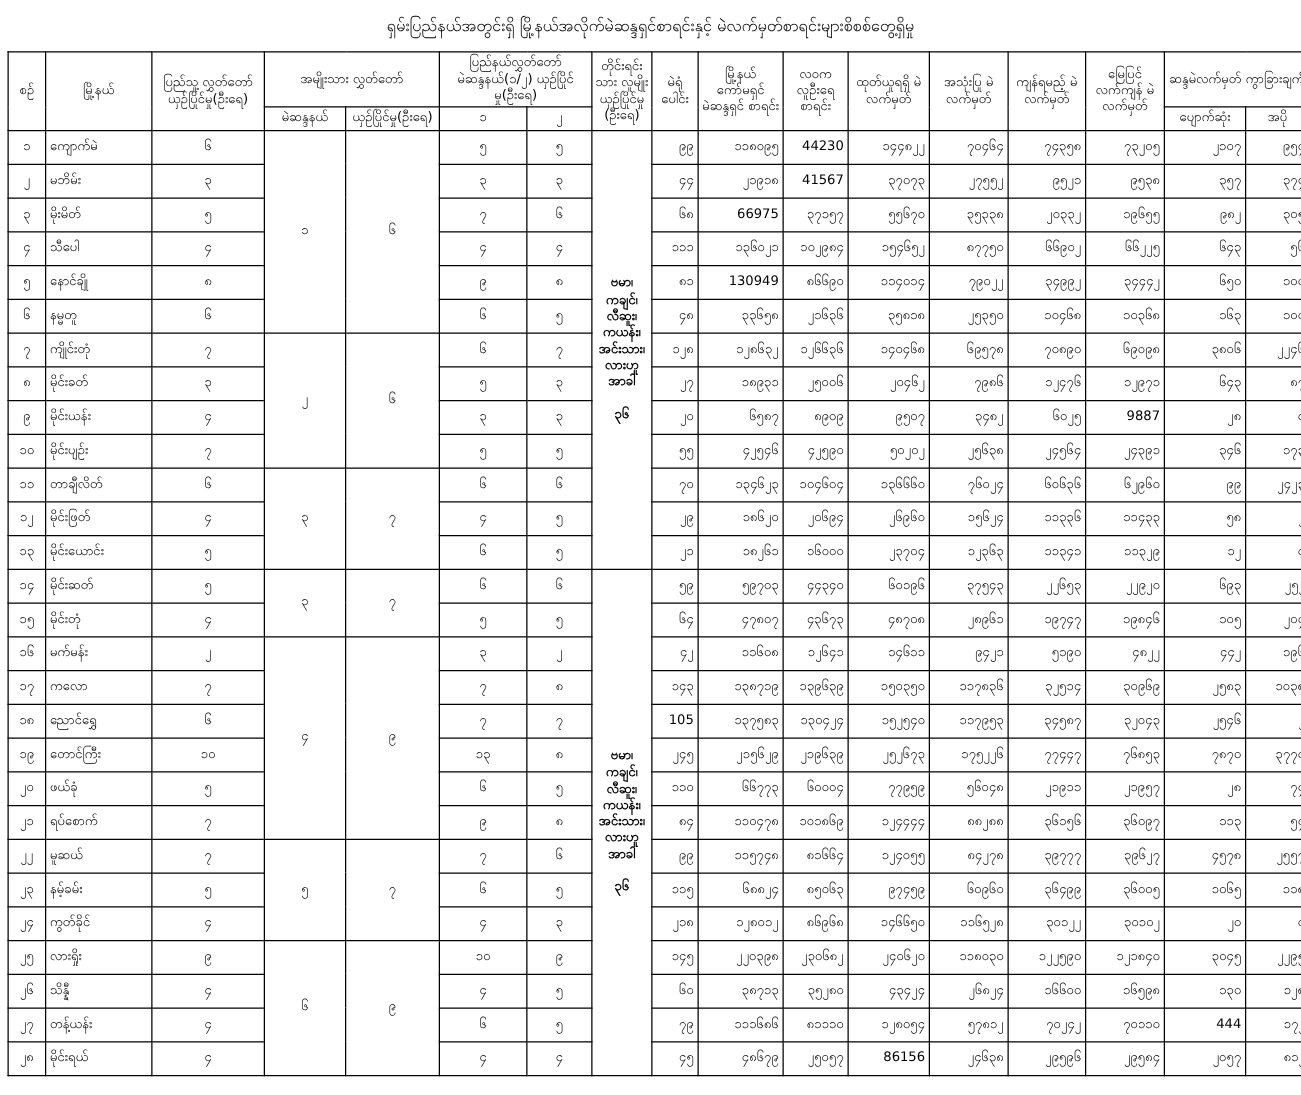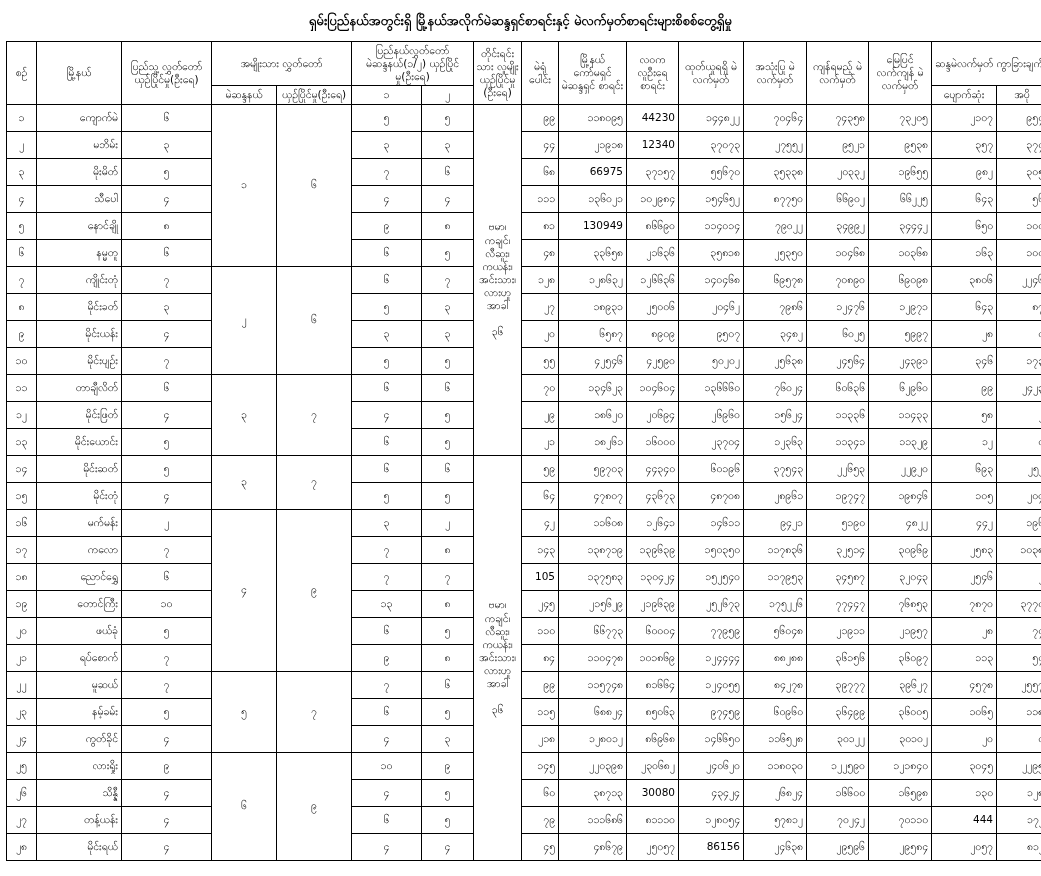--- a/index.html
+++ b/index.html
@@ -1,27 +1,27 @@
 <!DOCTYPE html>
 <html><head>
 <meta charset="utf-8">
 <style>
   html,body{margin:0;padding:0;background:#fff;color:#000;
     font-family:"DejaVu Sans","Liberation Sans",sans-serif;}
   .page{width:1041px;height:876px;box-sizing:border-box;padding:4px 6px;}
-  .title{ text-align:center;font-size:13px;font-weight:bold;padding:8px 0 10px 0;}
+  .title{ text-align:center;font-size:13px;font-weight:normal;padding:8px 0 10px 0;}
   table{border-collapse:collapse;table-layout:fixed;width:1029px;}
   th,td{border:1px solid #000;font-size:10.5px;line-height:1.25;
         padding:1px 3px;overflow:hidden;vertical-align:middle;}
   th{font-weight:normal;text-align:center;padding:2px 1px;}
   td{height:24px;}
   td.c{text-align:center;}
-  td.l{text-align:right;}
+  td.l{text-align:left;}
   td.r{text-align:right;}
-  td.eth{white-space:pre-line;text-align:center;font-size:10.5px;vertical-align:middle;}
+  td.eth{white-space:pre-line;text-align:center;font-size:10.5px;vertical-align:middle;font-weight:bold;}
 </style>
 </head>
 <body>
 
 <div class="page">
   <div class="title">ရှမ်းပြည်နယ်အတွင်းရှိ မြို့နယ်အလိုက်မဲဆန္ဒရှင်စာရင်းနှင့် မဲလက်မှတ်စာရင်းများစိစစ်တွေ့ရှိမှု</div>
   <table>
     <colgroup>
       <col style="width:30px">
         <col style="width:85px">
@@ -96,21 +96,21 @@
           <td class="r">၉၅၄</td>
         </tr>
         <tr>
           <td class="c">၂</td>
           <td class="l">မဘိမ်း</td>
           <td class="c">၃</td>
           <td class="c">၃</td>
           <td class="c">၃</td>
           <td class="r">၄၄</td>
           <td class="r">၂၁၉၁၈</td>
-          <td class="r">12340</td>
+          <td class="r">41567</td>
           <td class="r">၃၇၀၇၃</td>
           <td class="r">၂၇၅၅၂</td>
           <td class="r">၉၅၂၁</td>
           <td class="r">၉၅၃၈</td>
           <td class="r">၃၅၇</td>
           <td class="r">၃၇၄</td>
         </tr>
         <tr>
           <td class="c">၃</td>
           <td class="l">မိုးမိတ်</td>
@@ -214,21 +214,21 @@
           <td class="l">မိုင်းယန်း</td>
           <td class="c">၄</td>
           <td class="c">၃</td>
           <td class="c">၃</td>
           <td class="r">၂၀</td>
           <td class="r">၆၅၈၇</td>
           <td class="r">၈၉၀၉</td>
           <td class="r">၉၅၀၇</td>
           <td class="r">၃၄၈၂</td>
           <td class="r">၆၀၂၅</td>
-          <td class="r">၅၉၉၇</td>
+          <td class="r">9887</td>
           <td class="r">၂၈</td>
           <td class="r">၀</td>
         </tr>
         <tr>
           <td class="c">၁၀</td>
           <td class="l">မိုင်းပျဉ်း</td>
           <td class="c">၇</td>
           <td class="c">၅</td>
           <td class="c">၅</td>
           <td class="r">၅၅</td>
@@ -501,21 +501,21 @@
           <td class="r">၂၂၉၅</td>
         </tr>
         <tr>
           <td class="c">၂၆</td>
           <td class="l">သိန္နီ</td>
           <td class="c">၄</td>
           <td class="c">၄</td>
           <td class="c">၅</td>
           <td class="r">၆၀</td>
           <td class="r">၃၈၇၁၃</td>
-          <td class="r">30080</td>
+          <td class="r">၃၅၂၈၀</td>
           <td class="r">၄၃၄၂၄</td>
           <td class="r">၂၆၈၂၄</td>
           <td class="r">၁၆၆၀၀</td>
           <td class="r">၁၆၅၉၈</td>
           <td class="r">၁၃၀</td>
           <td class="r">၁၂၈</td>
         </tr>
         <tr>
           <td class="c">၂၇</td>
           <td class="l">တန့်ယန်း</td>

